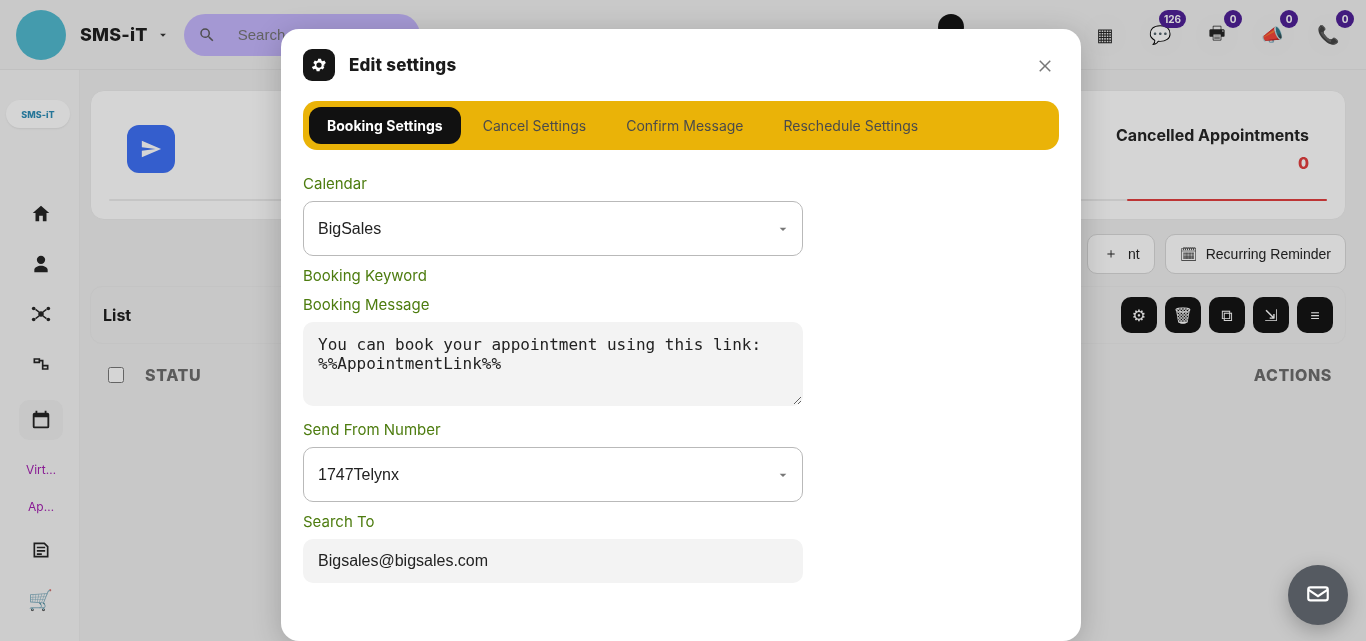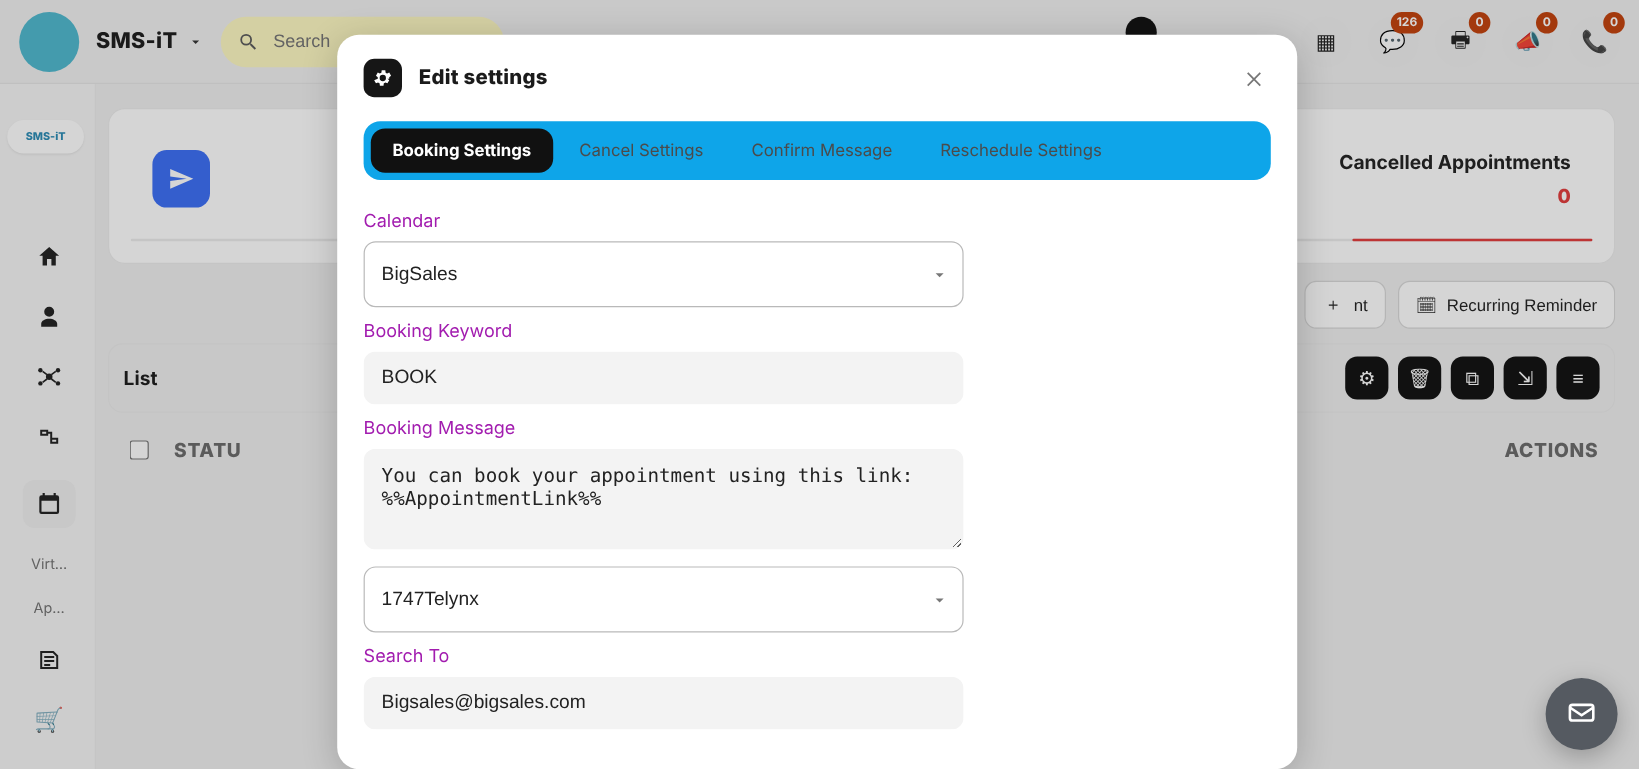--- a/index.html
+++ b/index.html
@@ -29,35 +29,35 @@
     height:70px;display:flex;align-items:center;gap:14px;
     padding:0 16px;background:#f1f1f1;border-bottom:1px solid #e6e6e6;
     position:relative;z-index:1;
   }
   .avatar-lg{width:50px;height:50px;border-radius:50%;background:#4fb9cf;}
   .brand{display:flex;align-items:center;gap:8px;font-weight:800;letter-spacing:.2px}
   .brand .name{font-size:18px}
   .chev{width:14px;height:14px;display:inline-flex;align-items:center;justify-content:center}
   .chev svg{width:14px;height:14px;fill:#333}
   .search{
-    flex:0 0 236px;height:42px;border-radius:22px;background:#fef9c3;
-    display:flex;align-items:center;gap:10px;padding:0 14px;color:#5b5b5b;
+    flex:0 0 236px;height:42px;border-radius:22px;background:#c4b5fd;
+    display:flex;align-items:center;gap:20px;padding:0 14px;color:#5b5b5b;
   }
   .search input{border:0;outline:0;background:transparent;font-size:15px;color:#5b5b5b;width:100%}
   .spacer{flex:1}
   .topbar .dot{width:26px;height:26px;border-radius:50%;background:#111}
   .topbar .pill{
     width:42px;height:42px;border-radius:50%;
     display:inline-flex;align-items:center;justify-content:center;
     position:relative;background:#efefef;
   }
   .topbar .pill .glyph{font-size:18px;color:#222}
   .badge{
     position:absolute;top:-4px;right:-4px;min-width:18px;height:18px;
-    padding:0 5px;border-radius:9px;background:#c2410c;color:#fff;font-size:10px;
+    padding:0 5px;border-radius:9px;background:#4c1d95;color:#fff;font-size:10px;
     display:inline-flex;align-items:center;justify-content:center;font-weight:700;
   }
 
   
   .left{
     position:absolute;left:0;top:70px;bottom:0;width:80px;
     background:#f6f6f6;border-right:1px solid #ececec;z-index:1;
   }
   .mini-logo{
     position:absolute;left:6px;top:30px;width:64px;height:28px;border-radius:14px;background:#fff;
@@ -66,21 +66,21 @@
   }
   .nav{
     position:absolute;left:6px;top:110px;width:70px;border-radius:16px;
     display:flex;flex-direction:column;align-items:center;gap:22px;padding:20px 0 26px;
   }
   .nav .ni{width:28px;height:28px;display:flex;align-items:center;justify-content:center;color:#222}
   .nav .ni.box{
     width:44px;height:40px;border-radius:10px;background:#efefef;
     display:flex;align-items:center;justify-content:center;
   }
-  .nav .label{font-size:12px;color:#737373;max-width:52px;overflow:hidden;text-overflow:ellipsis;white-space:nowrap}
+  .nav .label{font-size:12px;color:#a21caf;max-width:52px;overflow:hidden;text-overflow:ellipsis;white-space:nowrap}
   .nav .cart{font-size:20px}
   .nav .arrow{font-size:16px;color:#666}
 
   
   .main{
     position:absolute;left:90px;right:20px;top:90px;bottom:0;overflow:hidden;z-index:1;
   }
   .panel{
     background:#fff;border-radius:14px;padding:18px;border:1px solid #ececec;
   }
@@ -124,30 +124,30 @@
     position:absolute;left:281px;top:29px;width:800px;height:calc(641px - 29px);
     background:#fff;border-radius:18px;box-shadow:var(--shadow);z-index:6;overflow:hidden;
     display:flex;flex-direction:column
   }
   .mhead{display:flex;align-items:center;gap:14px;padding:20px 22px}
   .seticon{width:32px;height:32px;border-radius:9px;background:#161616;color:#fff;display:inline-flex;align-items:center;justify-content:center}
   .mtitle{font-weight:800;font-size:17px;letter-spacing:.2px}
   .close{margin-left:auto;cursor:pointer;color:#777;width:28px;height:28px;border-radius:6px;display:inline-flex;align-items:center;justify-content:center}
 
   .tabs{
-    margin:0 22px;background:#0ea5e9;border-radius:14px;padding:6px;display:flex;gap:4px
+    margin:0 22px;background:#eab308;border-radius:14px;padding:6px;display:flex;gap:4px
   }
   .tab{
     flex:0 0 auto;padding:10px 18px;border-radius:12px;font-size:14px;color:#4b4b4b;cursor:pointer
   }
   .tab.active{background:#111;color:#fff;font-weight:700}
 
   .mbody{padding:14px 22px 0;overflow:auto}
   .field{margin-top:10px}
-  .field label{display:block;font-size:15px;color:#a21caf;margin-bottom:8px}
+  .field label{display:block;font-size:15px;color:#4d7c0f;margin-bottom:8px}
   .select,.input,.textarea{
     width:500px;max-width:100%;
     border:1px solid var(--border-dark);border-radius:10px;background:#fff;
     padding:12px 14px;font-size:16px;color:#222
   }
   .select{appearance:none;background-image:none}
   .sel-wrap{position:relative;width:500px}
   .sel-wrap .chev-down{position:absolute;right:12px;top:50%;transform:translateY(-50%);color:#777}
   .input.flat,.textarea.flat{border:1px solid transparent;background:#f3f3f3}
   .textarea{height:84px;resize:vertical}
@@ -339,29 +339,29 @@
         <span class="chev-down">
           <svg width="16" height="16" viewBox="0 0 24 24" fill="#777">
               <path d="M7 10l5 5 5-5z"></path>
             </svg>
         </span>
       </div>
     </div>
 
     <div class="field">
       <label>Booking Keyword</label>
-      <input class="input flat" value="BOOK" style="">
     </div>
 
     <div class="field">
       <label>Booking Message</label>
       <textarea class="textarea flat" style="">You can book your appointment using this link: %%AppointmentLink%%</textarea>
     </div>
 
     <div class="field">
+      <label>Send From Number</label>
       <div class="sel-wrap">
         <select class="select">
           <option>1747Telynx</option>
         </select>
         <span class="chev-down">
           <svg width="16" height="16" viewBox="0 0 24 24" fill="#777">
               <path d="M7 10l5 5 5-5z"></path>
             </svg>
         </span>
       </div>

